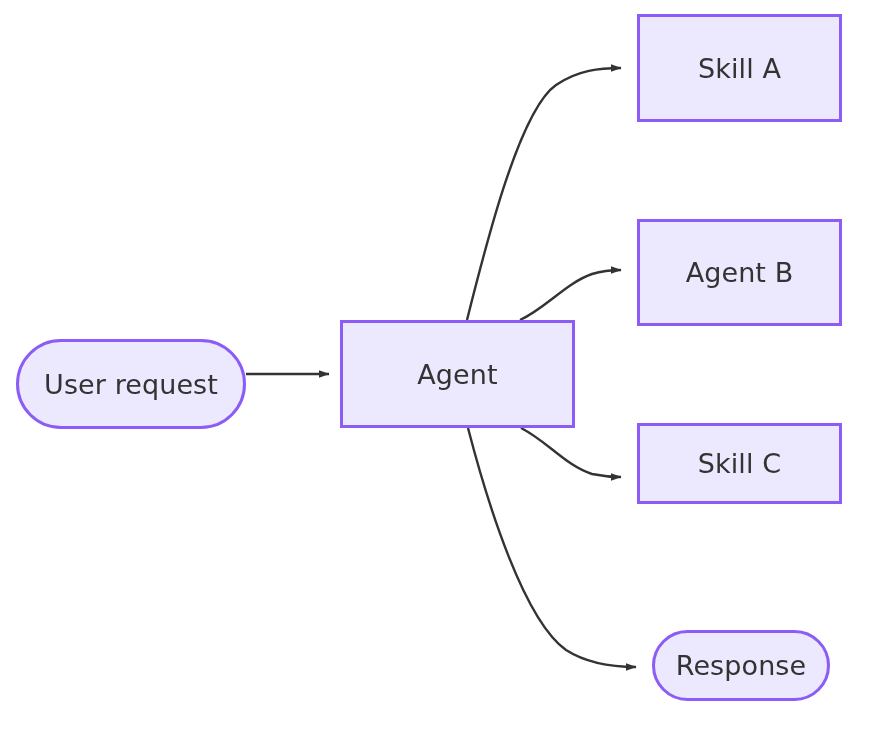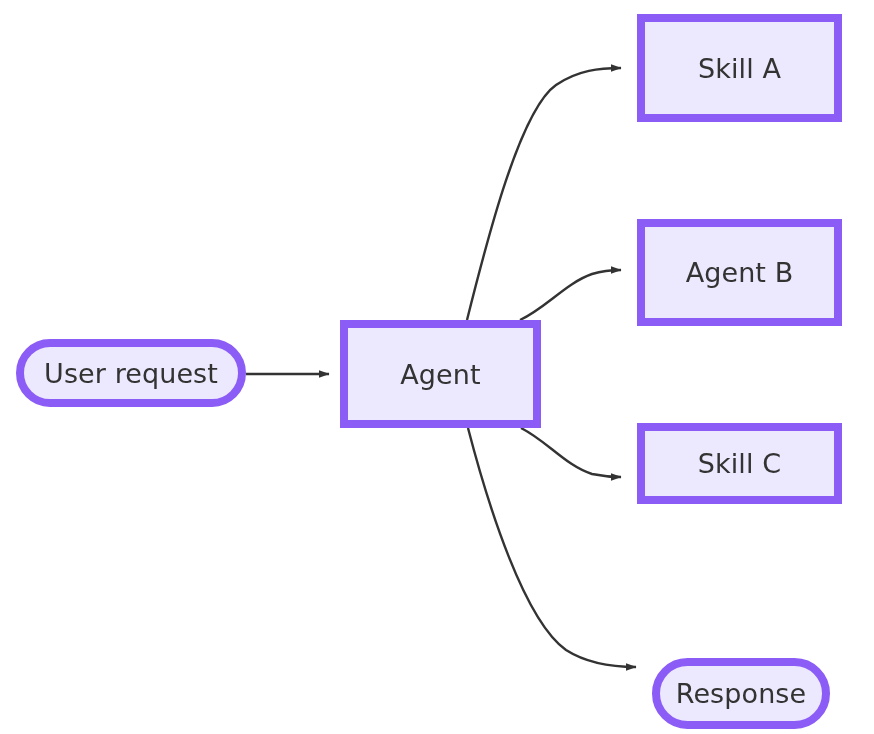--- a/index.html
+++ b/index.html
@@ -25,43 +25,43 @@
     width: 874px;
     height: 734px;
   }
   .node {
     position: absolute;
     box-sizing: border-box;
     display: flex;
     align-items: center;
     justify-content: center;
     background: #ece8fd;
-    border: 8px solid #8b5cf6;
+    border: 3px solid #8b5cf6;
     color: #333333;
     font-size: 27px;
     font-family: "DejaVu Sans", sans-serif;
     font-weight: 400;
     letter-spacing: 0.1px;
     z-index: 2;
   }
   .node-label {
     white-space: nowrap;
     line-height: 1;
     pointer-events: none;
   }
   .node-rect { border-radius: 0; }
   .node-stadium { border-radius: 999px; }
 
   
-  #node-user-request { left: 16px;  top: 339px; width: 230px; height: 68px; }
-  #node-agent        { left: 340px; top: 320px; width: 201px; height: 108px; }
+  #node-user-request { left: 16px;  top: 339px; width: 230px; height: 90px; }
+  #node-agent        { left: 340px; top: 320px; width: 235px; height: 108px; }
   #node-skill-a      { left: 637px; top: 14px;  width: 205px; height: 108px; }
   #node-skill-b      { left: 637px; top: 219px; width: 205px; height: 107px; }
   #node-skill-c      { left: 637px; top: 423px; width: 205px; height: 81px; }
-  #node-response     { left: 652px; top: 630px; width: 178px; height: 71px; margin-top: 28px; }
+  #node-response     { left: 652px; top: 630px; width: 178px; height: 71px; }
 </style>
 </head>
 <body>
 
 <div id="canvas">
 
   <svg id="edge-layer" viewBox="0 0 874 734">
     <defs>
       <marker id="arrowhead" markerWidth="11" markerHeight="8" refX="10.4" refY="4" orient="auto" markerUnits="userSpaceOnUse">
         <path d="M0,0 L11,4 L0,8 z" fill="#333333"></path>

